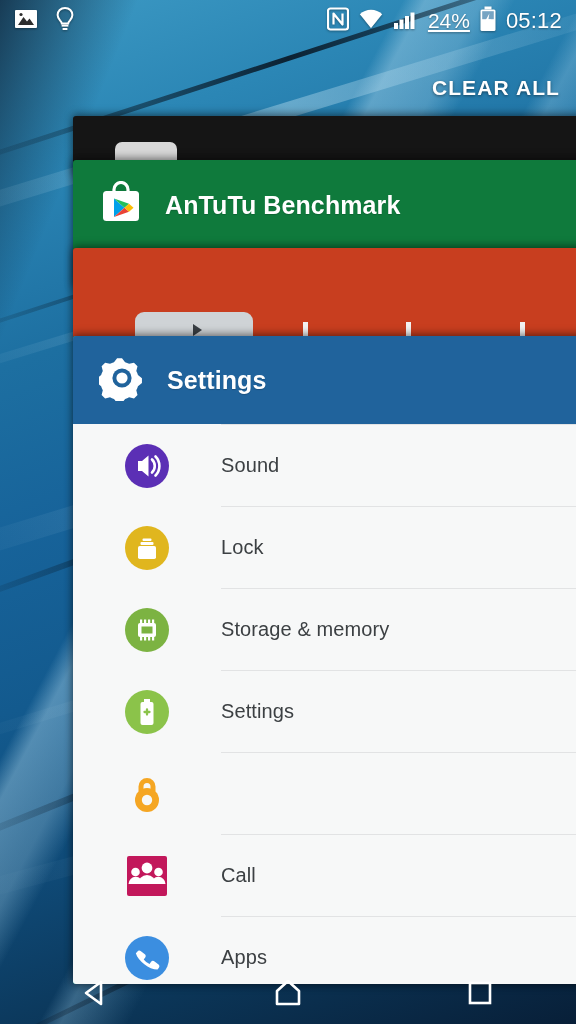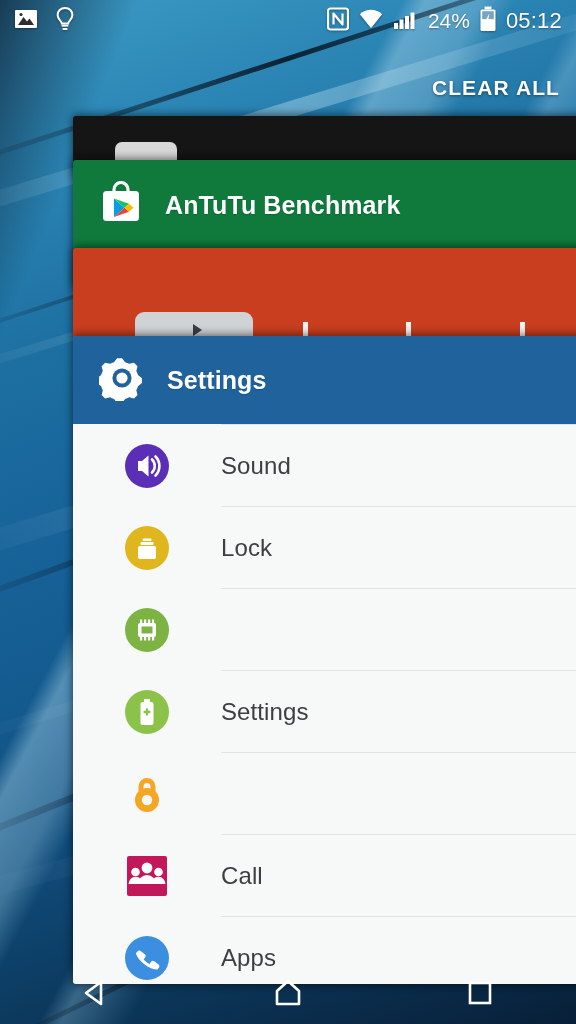--- a/index.html
+++ b/index.html
@@ -35,21 +35,21 @@
   
   #statusbar {
     position:absolute; left:0; top:0; width:576px; height:42px;
     display:flex; align-items:center; padding:0 14px 0 14px;
     color:#fff;
   }
   #statusbar .left { display:flex; align-items:center; gap:16px; }
   #statusbar .right { margin-left:auto; display:flex; align-items:center; gap:9px; }
   .sb-text { font-size:22px; font-weight:400; letter-spacing:.2px;
              text-shadow:0 1px 2px rgba(0,0,0,.35); }
-  .sb-pct { font-size:21px; font-weight:400; text-shadow:0 1px 2px rgba(0,0,0,.35); }
+  .sb-pct { font-size:21px; font-weight:400; text-shadow:0 1px 2px rgba(0,0,0,.35);text-decoration:underline; }
   .icon-shadow { filter:drop-shadow(0 1px 1px rgba(0,0,0,.35)); }
 
   
   #clearall {
     position:absolute; right:16px; top:76px;
     color:#ffffff; font-size:21px; font-weight:600; letter-spacing:1.1px;
     text-shadow:0 1px 3px rgba(0,0,0,.45);
     cursor:pointer;
   }
 
@@ -115,21 +115,21 @@
 
   .settings-list { background:#f7f8f8; height:560px; position:relative; overflow:hidden; }
   .divider { height:1px; background:#e2e3e4; margin-left:148px; margin-right:0; }
   .divider.top { margin-left:148px; }
   .setting-row {
     height:81px; display:flex; align-items:center; cursor:pointer;
   }
   .setting-row .ic { width:52px; height:52px; margin-left:48px; flex:0 0 52px;
                      display:flex; align-items:center; justify-content:center; }
   .setting-row .lbl {
-    margin-left:48px; font-size:24px; color:#3c4043; letter-spacing:.1px;
+    margin-left:48px; font-size:20px; color:#3c4043; letter-spacing:.1px;
   }
 
   .scrollbar {
     position:absolute; right:5px; top:390px; width:6px; height:245px;
     background:#b9bcbe; border-radius:3px;
   }
 
   
   #navbar {
     position:absolute; left:0; bottom:0; width:576px; height:62px;
@@ -301,20 +301,21 @@
               <rect x="27" y="15.5" width="2.2" height="4"></rect>
               <rect x="31" y="15.5" width="2.2" height="4"></rect>
               <rect x="19" y="32.5" width="2.2" height="4"></rect>
               <rect x="23" y="32.5" width="2.2" height="4"></rect>
               <rect x="27" y="32.5" width="2.2" height="4"></rect>
               <rect x="31" y="32.5" width="2.2" height="4"></rect>
             </g>
             <rect x="20.5" y="22.5" width="11" height="7" fill="#7cb342"></rect>
           </svg>
         </span>
+        <span class="lbl">Storage &amp; memory</span>
       </div>
       <div class="divider"></div>
 
       <div class="setting-row">
         <span class="ic">
           <svg width="52" height="52" viewBox="0 0 52 52">
             <circle cx="26" cy="26" r="22" fill="#8bc34a"></circle>
             <rect x="23" y="13" width="6" height="3" fill="#ffffff"></rect>
             <rect x="19.5" y="16" width="13" height="23" rx="2" fill="#ffffff"></rect>
             <path d="M26 23.5 v5 M23.5 26 h5" stroke="#8bc34a" stroke-width="2.3" stroke-linecap="round"></path>

